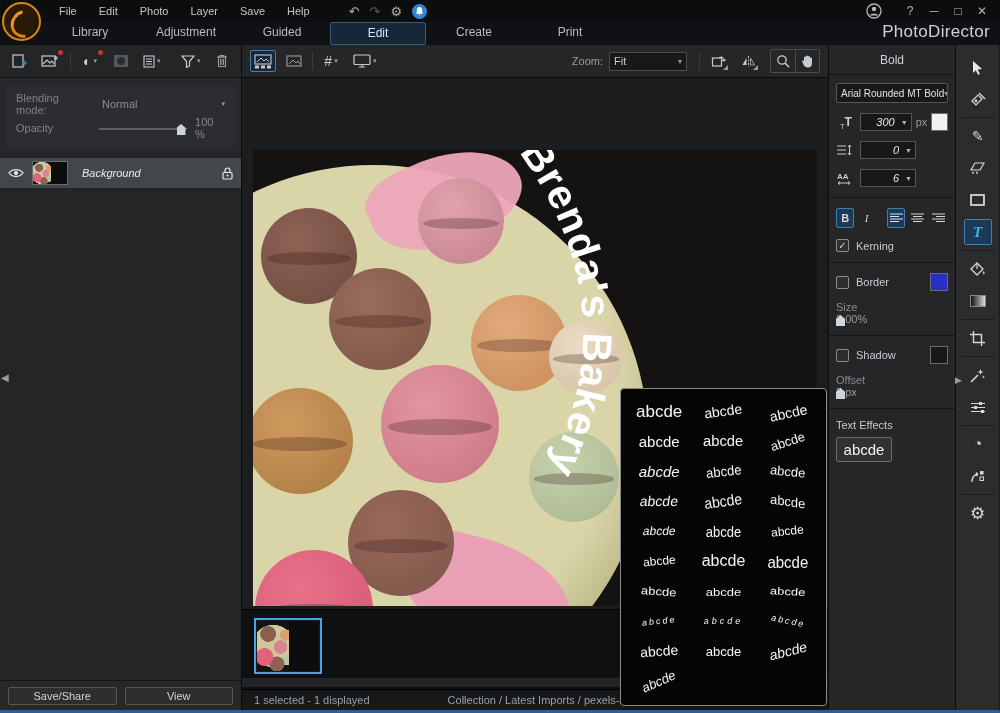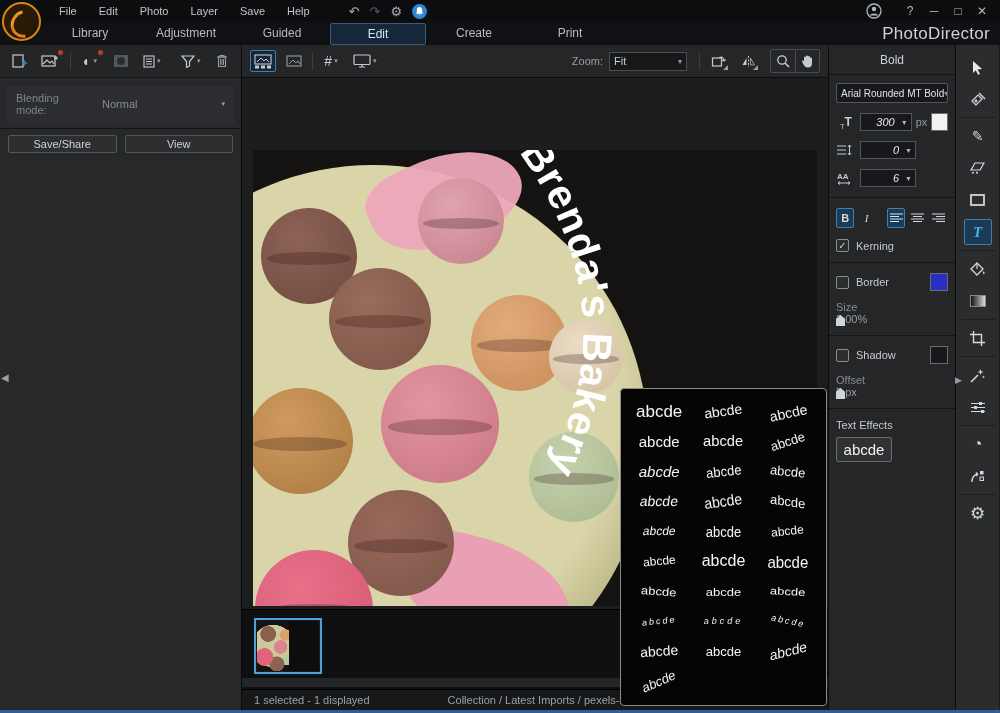--- a/index.html
+++ b/index.html
@@ -19,21 +19,21 @@
   .menu-item { padding:3px 11px; color:#c2c5c8; cursor:default; }
   .tb-icons { display:flex; align-items:center; gap:10px; margin-left:28px; }
   .tb-ic { font-size:13px; color:#a8abae; line-height:1; }
   .tb-ic.dim { color:#55585b; }
   .bell { width:15px; height:15px; border-radius:50%; background:#2f86d4; display:flex; align-items:center; justify-content:center; }
   .win-ctrls { margin-left:auto; display:flex; align-items:center; gap:4px; padding-right:8px; }
   .wc { width:20px; text-align:center; color:#b5b8bb; font-size:12px; }
   .acct { width:16px; height:16px; margin-right:14px; }
 
   
-  .tabbar { height:23px; background:#101114; display:flex; align-items:center; padding-left:42px; }
+  .tabbar { height:23px; background:#101114; display:flex; padding-left:42px; }
   .mtab { width:96px; text-align:center; color:#b9bcbf; font-size:12px; padding:3px 0; }
   .mtab.active { border:1px solid #3a5a77; background:#16273a; color:#d5e6f5; border-radius:2px; }
   .brand { margin-left:auto; padding-right:10px; font-size:17px; font-weight:300; color:#cfd2d5; letter-spacing:.3px; }
 
   
   .main { display:flex; height:665px; }
 
   
   .left-panel { width:242px; background:#26282a; display:flex; flex-direction:column; border-right:1px solid #0a0b0c; }
   .ltoolbar { height:33px; background:#232527; border-bottom:1px solid #141517; display:flex; align-items:center; gap:8px; padding:0 8px; }
@@ -281,22 +281,51 @@
       </div>
 
       <div class="blend-box">
         <div class="blend-row">
           <span class="lbl">Blending mode:</span>
           <span class="blend-dd">
             <span>Normal</span>
               <span class="caret">▾</span>
           </span>
         </div>
-      </div>
-
+        <div class="blend-row" style="margin-top:4px;">
+          <span class="lbl">Opacity</span>
+          <span class="op-slider">
+            <span class="track"></span>
+              <span class="thumb" style="left:88%;"></span>
+          </span>
+          <span style="color:#8a8d90;">100 %</span>
+        </div>
+      </div>
+
+      <div class="layers">
+        <div class="layer-row">
+          <span class="eye">
+            <svg width="16" height="10" viewBox="0 0 16 10">
+                <path d="M1 5 C4 0.5 12 0.5 15 5 C12 9.5 4 9.5 1 5 Z" fill="none" stroke="#e8eaec" stroke-width="1.2"></path>
+                <circle cx="8" cy="5" r="2" fill="#e8eaec"></circle>
+              </svg>
+          </span>
+          <span class="layer-thumb">
+              <span class="mini-photo" style="display:block;"></span>
+            </span>
+          <span class="layer-name">Background</span>
+          <span>
+            <svg width="11" height="13" viewBox="0 0 11 13">
+                <rect x="1" y="5.5" width="9" height="6.5" rx="1" fill="none" stroke="#e8eaec" stroke-width="1.2"></rect>
+                <path d="M3 5.5 V3.5 a2.5 2.5 0 0 1 5 0 V5.5" fill="none" stroke="#e8eaec" stroke-width="1.2"></path>
+                <circle cx="5.5" cy="8.5" r="1" fill="#e8eaec"></circle>
+              </svg>
+          </span>
+        </div>
+      </div>
 
       <div class="lp-bottom">
         <span class="lp-btn">Save/Share</span>
         <span class="lp-btn">View</span>
       </div>
     </div>
 
     <div class="center">
       <div class="ctoolbar">
         <span class="ct-btn active">

